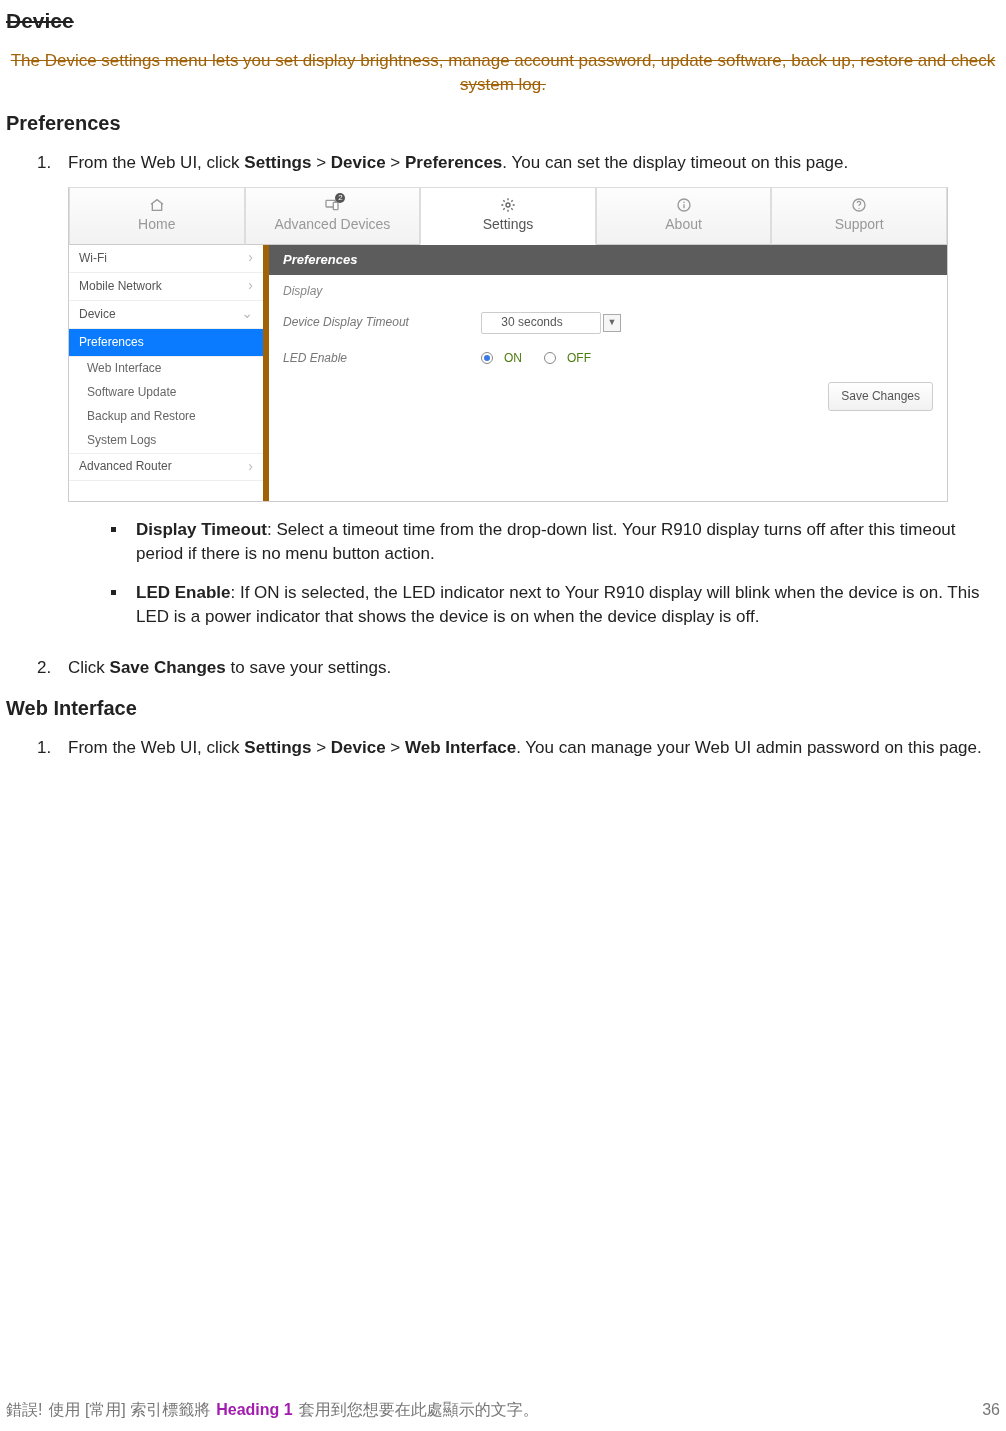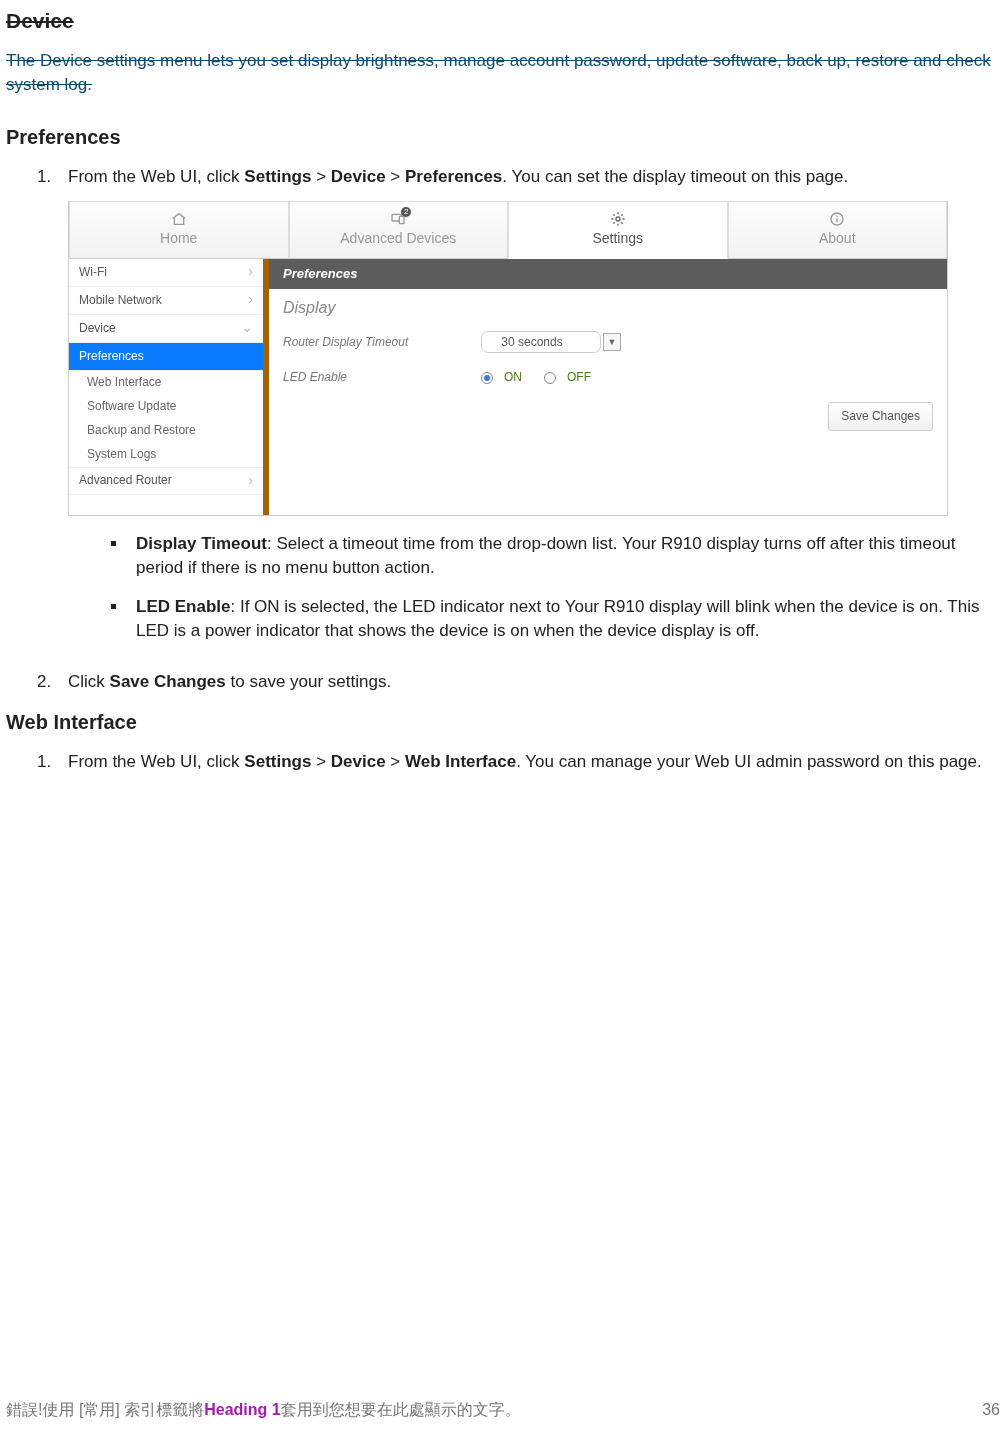--- a/index.html
+++ b/index.html
@@ -5,21 +5,21 @@
   * { box-sizing: border-box; margin: 0; padding: 0; }
   body {
     font-family: Arial, "Helvetica Neue", Helvetica, sans-serif;
     font-size: 17px;
     color: #222;
     width: 1006px;
     padding: 6px 6px 20px 6px;
     line-height: 1.4;
   }
   .h1 { font-size: 21px; font-weight: bold; margin: 0 0 14px 0; text-decoration: line-through; }
-  .intro { text-decoration: line-through; color: #0c4a6e; margin-bottom: 26px; }
+  .intro { text-decoration: line-through; color: #a16207; margin-bottom: 12px; text-align: center; }
   .h2 { font-size: 20px; font-weight: bold; margin: 0 0 14px 0; }
   ol.outer { list-style: decimal; padding-left: 50px; margin-bottom: 14px; }
   ol.outer > li { padding-left: 12px; margin-bottom: 12px; }
   ul.inner { list-style: square; padding-left: 60px; margin: 14px 0 27px 0; }
   ul.inner > li { padding-left: 8px; margin-bottom: 16px; }
   .bold { font-weight: bold; }
 
   
   .shot {
     border: 1px solid #ccc;
@@ -55,25 +55,25 @@
   .srow.active { background: #0a7bff; color: #fff; }
   .srow.sub { padding-left: 18px; color: #666; border-bottom: 0; height: 24px; }
   .chev { color: #bbb; font-size: 14px; }
   .chev.down { color: #bbb; }
 
   .content { flex: 1; padding: 0; }
   .content-header {
     background: #5d5c5c; color: #fff; font-style: italic; font-weight: bold;
     height: 30px; display: flex; align-items: center; padding: 0 14px; font-size: 13px;
   }
-  .sec-label { font-style: italic; color: #888; padding: 8px 14px 6px 14px; font-size: 16px; }
+  .sec-label { font-style: italic; color: #888; padding: 8px 14px 6px 14px; font-size: 12px; }
   .formrow { display: flex; align-items: center; padding: 6px 14px 10px 14px; gap: 8px; }
   .formrow .lbl { width: 190px; font-style: italic; color: #777; font-size: 12px; }
   .dd {
-    width: 120px; height: 22px; border: 1px solid #ccc; border-radius: 7px;
+    width: 120px; height: 22px; border: 1px solid #ccc; border-radius: 2px;
     display: flex; align-items: center; justify-content: center; font-size: 12px; color: #555;
     position: relative; padding-right: 18px;
   }
   .dd-arrow {
     position: absolute; right: -20px; top: 2px; width: 18px; height: 18px;
     border: 1px solid #aaa; display: flex; align-items: center; justify-content: center;
     font-size: 9px; color: #666; background: #f6f6f6;
   }
   .radio { width: 12px; height: 12px; border: 1px solid #888; border-radius: 50%; display: inline-flex; align-items: center; justify-content: center; margin-right: 3px; }
   .radio.on::after { content: ""; width: 6px; height: 6px; background: #3b78e7; border-radius: 50%; display: block; }
@@ -82,21 +82,21 @@
   .save-btn {
     border: 1px solid #ccc; border-radius: 3px; padding: 5px 12px;
     background: linear-gradient(#fff,#f1f1f1); font-size: 12px; color: #555;
   }
 
   .footer {
     position: fixed; bottom: 10px; left: 6px; right: 6px;
     display: flex; justify-content: space-between; color: #777; font-size: 16px;
     width: 994px;
   }
-  .footer .left { display: flex; align-items: center; }
+  .footer .left { display: flex; align-items: center; gap: 6px; }
 </style>
 </head>
 <body>
 
 <div class="h1">Device</div>
 
 <p class="intro">The Device settings menu lets you set display brightness, manage account password, update software, back up, restore and check system log.</p>
 
 <div class="h2">Preferences</div>
 
@@ -131,20 +131,28 @@
           <span class="tab-label">Settings</span>
         </div>
         <div class="tab">
           <svg class="ico" viewBox="0 0 24 24">
               <circle cx="12" cy="12" r="9" fill="none" stroke="#999" stroke-width="2"></circle>
               <line x1="12" y1="11" x2="12" y2="17" stroke="#999" stroke-width="2"></line>
               <circle cx="12" cy="8" r="1.2" fill="#999"></circle>
             </svg>
           <span class="tab-label">About</span>
         </div>
+        <div class="tab">
+          <svg class="ico" viewBox="0 0 24 24">
+              <circle cx="12" cy="12" r="9" fill="none" stroke="#999" stroke-width="2"></circle>
+              <path d="M9.5 9a2.5 2.5 0 1 1 3.5 2.3c-.8.4-1 .9-1 1.7" fill="none" stroke="#999" stroke-width="2"></path>
+              <circle cx="12" cy="17" r="1" fill="#999"></circle>
+            </svg>
+          <span class="tab-label">Support</span>
+        </div>
       </div>
 
       <div class="body-row">
         <div class="sidebar">
           <div class="srow">
             <span>Wi-Fi</span>
             <span class="chev">›</span>
           </div>
           <div class="srow">
             <span>Mobile Network</span>
@@ -172,21 +180,21 @@
           <div class="srow" style="border-top:1px solid #eee;">
             <span>Advanced Router</span>
             <span class="chev">›</span>
           </div>
         </div>
 
         <div class="content">
           <div class="content-header">Preferences</div>
           <div class="sec-label">Display</div>
           <div class="formrow">
-            <div class="lbl">Router Display Timeout</div>
+            <div class="lbl">Device Display Timeout</div>
             <div style="position:relative; display:flex; align-items:center;">
               <div class="dd">
                 <span>30 seconds</span>
               </div>
               <div class="dd-arrow">▼</div>
             </div>
           </div>
           <div class="formrow">
             <div class="lbl">LED Enable</div>
             <span class="radio on"></span>

